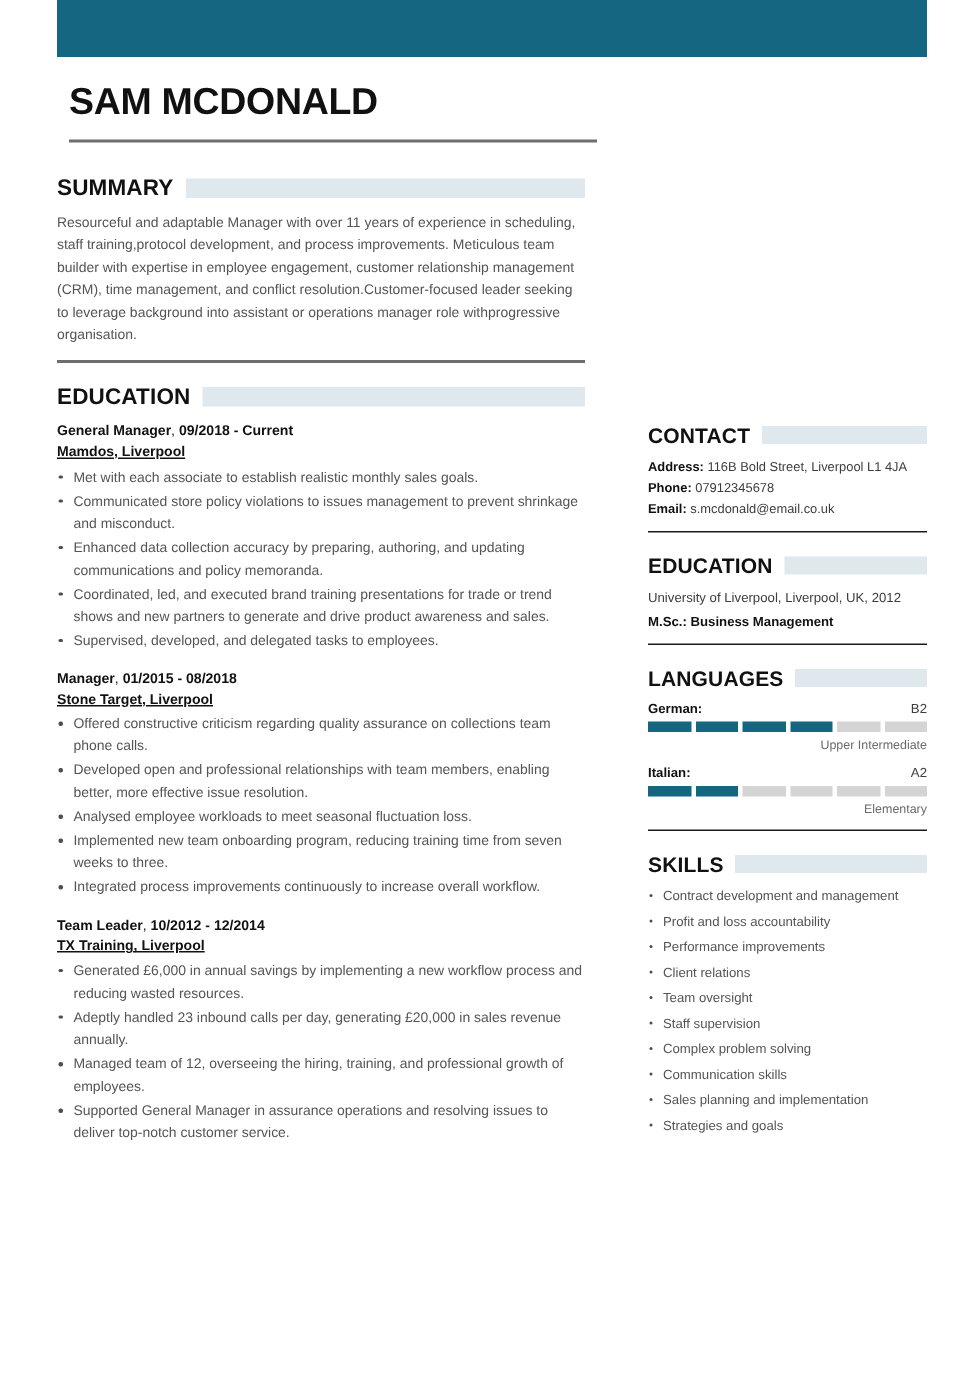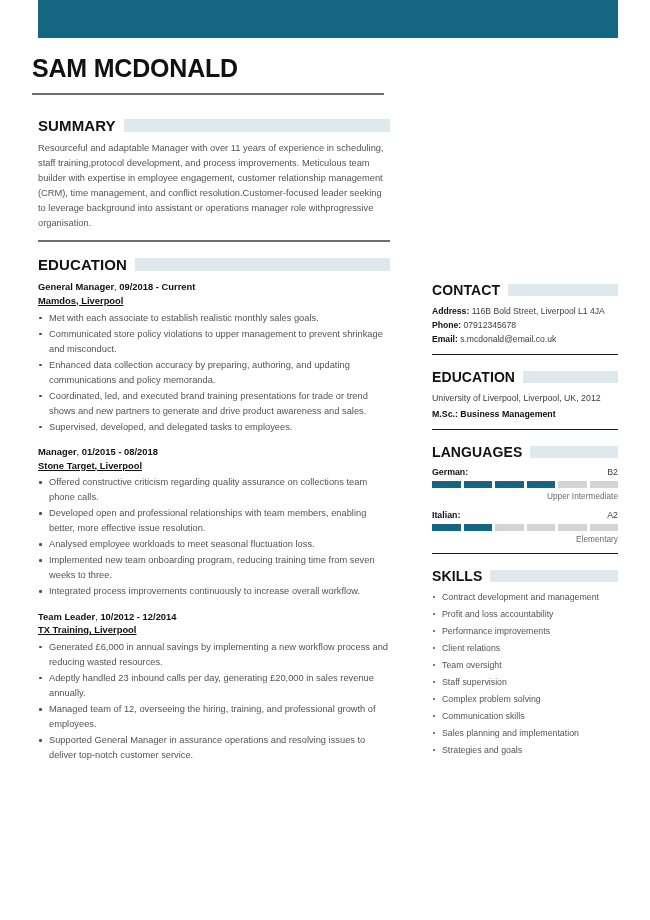--- a/index.html
+++ b/index.html
@@ -26,21 +26,21 @@
     left: 38px;
     top: 0;
     width: 580px;
     height: 38px;
     background: #146681;
   }
 
   
   .name-block {
     position: absolute;
-    left: 32px;
+    left: 46px;
     top: 55px;
     width: 352px;
   }
   .name {
     font-size: 25px;
     font-weight: bold;
     letter-spacing: -0.2px;
     color: #111111;
     line-height: 1.1;
     margin: 0;
@@ -261,21 +261,21 @@
         <span class="hl"></span>
       </div>
 
       <div class="job">
         <p class="job-title-line">
           <span class="role">General Manager</span><span>, </span><span class="dates">09/2018 - Current</span>
         </p>
         <p class="job-company">Mamdos, Liverpool</p>
         <ul class="bullets">
           <li>Met with each associate to establish realistic monthly sales goals.</li>
-          <li>Communicated store policy violations to upper management to prevent shrinkage and misconduct.</li>
+          <li>Communicated store policy violations to issues management to prevent shrinkage and misconduct.</li>
           <li>Enhanced data collection accuracy by preparing, authoring, and updating communications and policy memoranda.</li>
           <li>Coordinated, led, and executed brand training presentations for trade or trend shows and new partners to generate and drive product awareness and sales.</li>
           <li>Supervised, developed, and delegated tasks to employees.</li>
         </ul>
       </div>
 
       <div class="job">
         <p class="job-title-line">
           <span class="role">Manager</span><span>, </span><span class="dates">01/2015 - 08/2018</span>
         </p>

